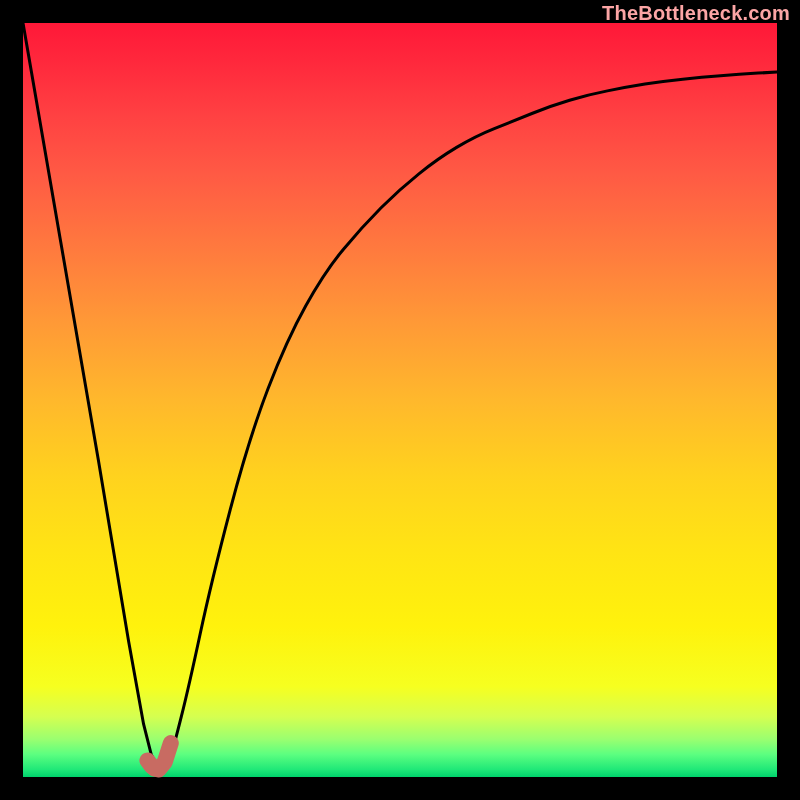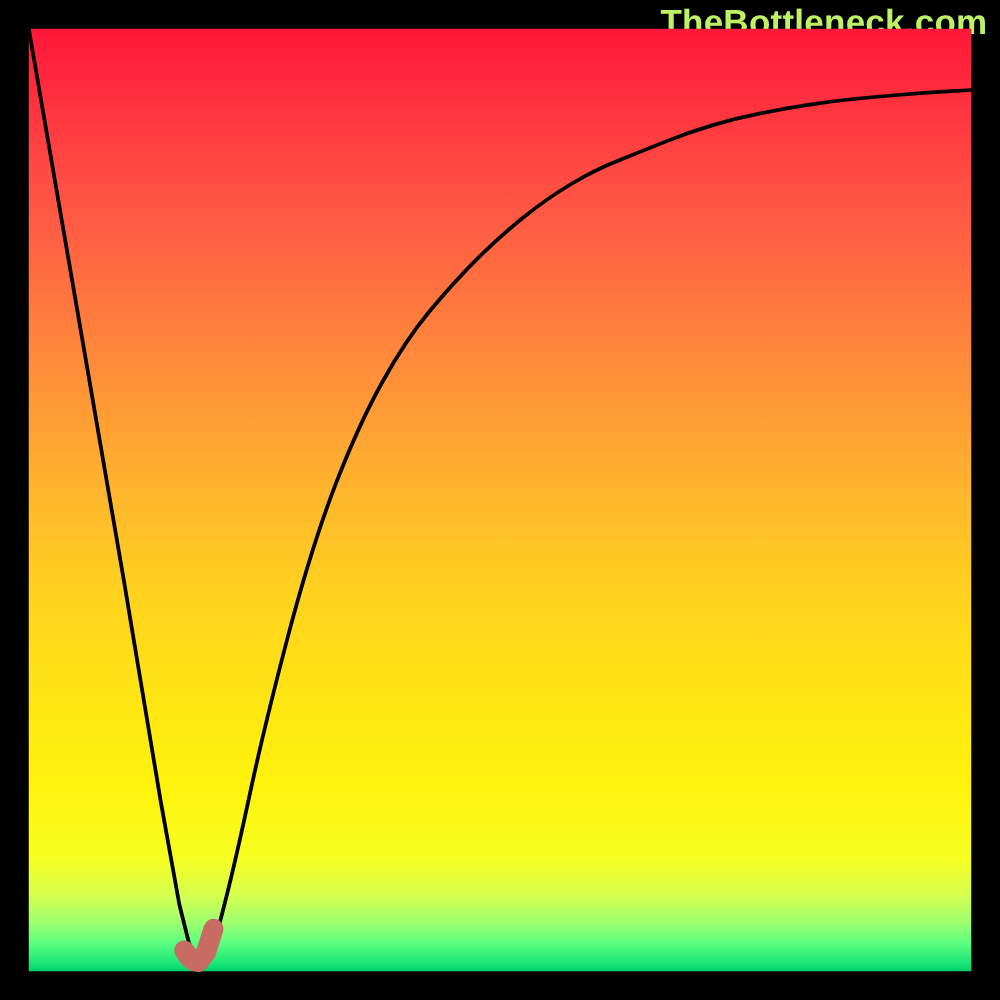--- a/index.html
+++ b/index.html
@@ -42,23 +42,23 @@
       #5cff80 97%,
       #20e878 99%,
       #00d26c 100%
     );
   }
   .watermark {
     position: absolute;
     top: 2px;
     right: 10px;
     font-family: Arial, Helvetica, sans-serif;
-    font-size: 28px;
+    font-size: 20px;
     font-weight: 600;
-    color: #bef264;
+    color: #fca5a5;
     letter-spacing: 0.2px;
   }
   svg.curve {
     position: absolute;
     left: 0;
     top: 0;
     width: 754px;
     height: 754px;
     overflow: visible;
   }

